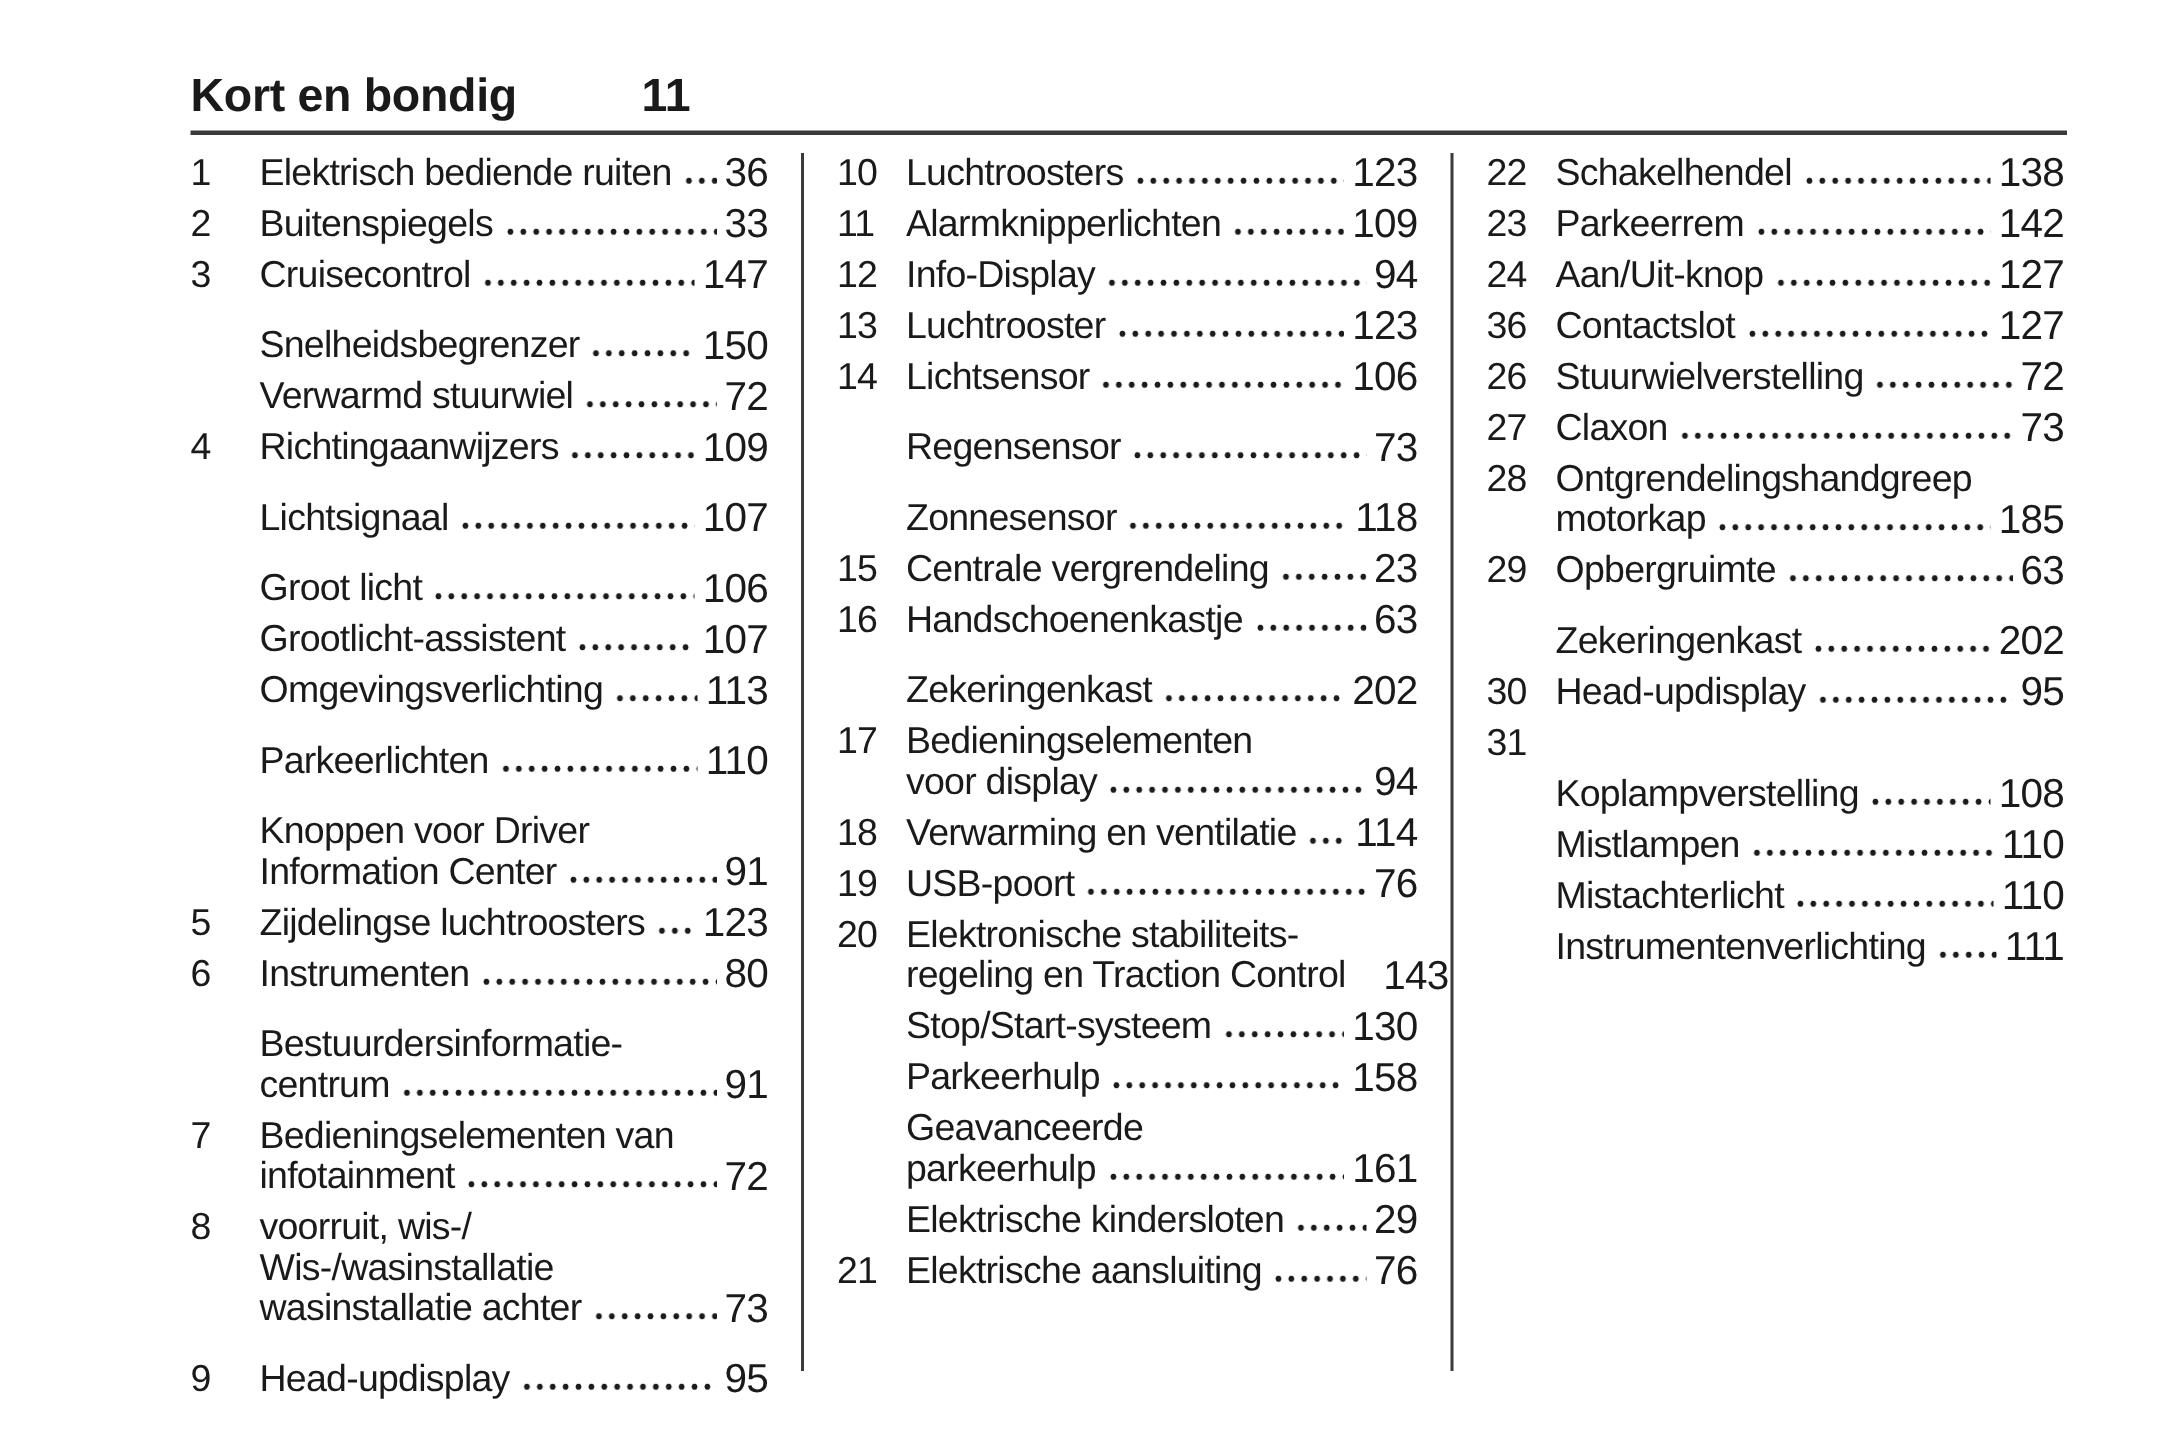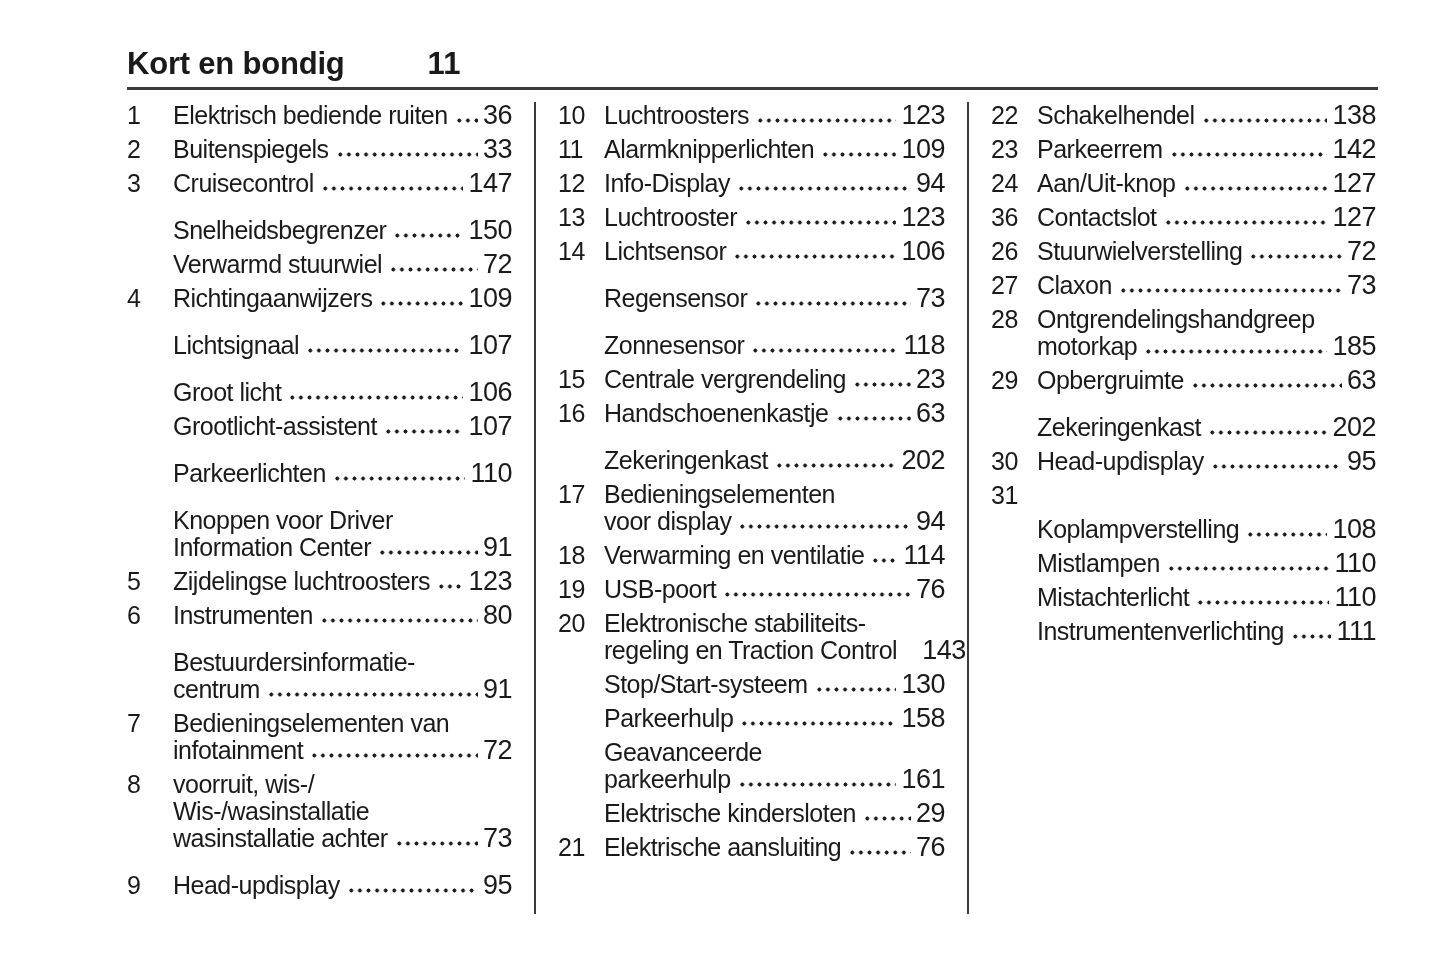--- a/index.html
+++ b/index.html
@@ -124,20 +124,30 @@
         <div class="entry">
           <span class="num"></span>
           <div class="ebody">
             <div class="line last">
               <span>Grootlicht-assistent</span>
               <span class="dots"></span>
               <span class="pg">107</span>
             </div>
           </div>
         </div>
+        <div class="entry">
+          <span class="num"></span>
+          <div class="ebody">
+            <div class="line last">
+              <span>Omgevingsverlichting</span>
+              <span class="dots"></span>
+              <span class="pg">113</span>
+            </div>
+          </div>
+        </div>
         <div class="entry gap">
           <span class="num"></span>
           <div class="ebody">
             <div class="line last">
               <span>Parkeerlichten</span>
               <span class="dots"></span>
               <span class="pg">110</span>
             </div>
           </div>
         </div>

